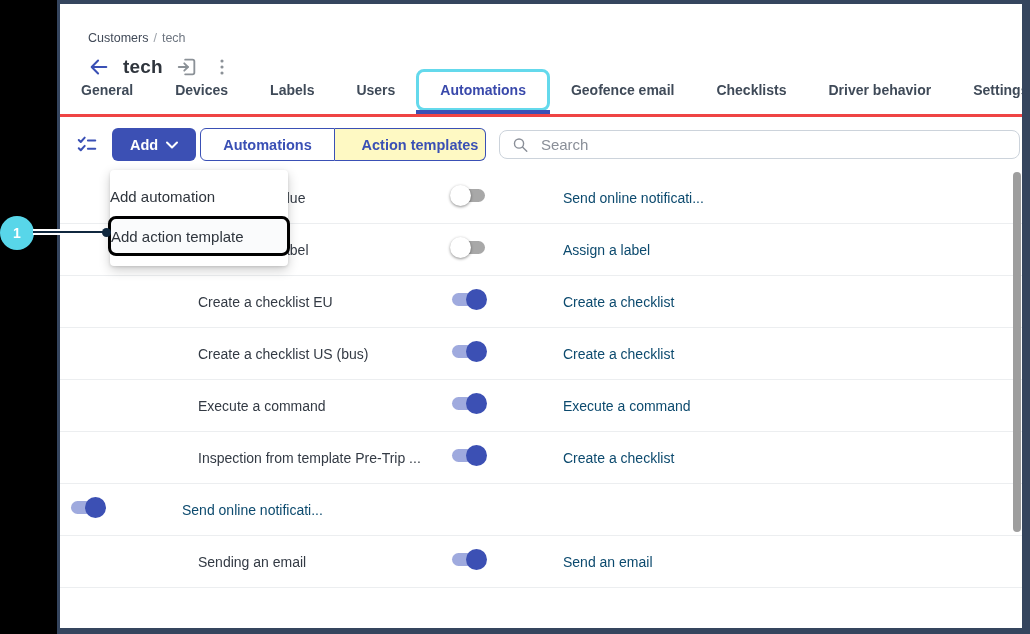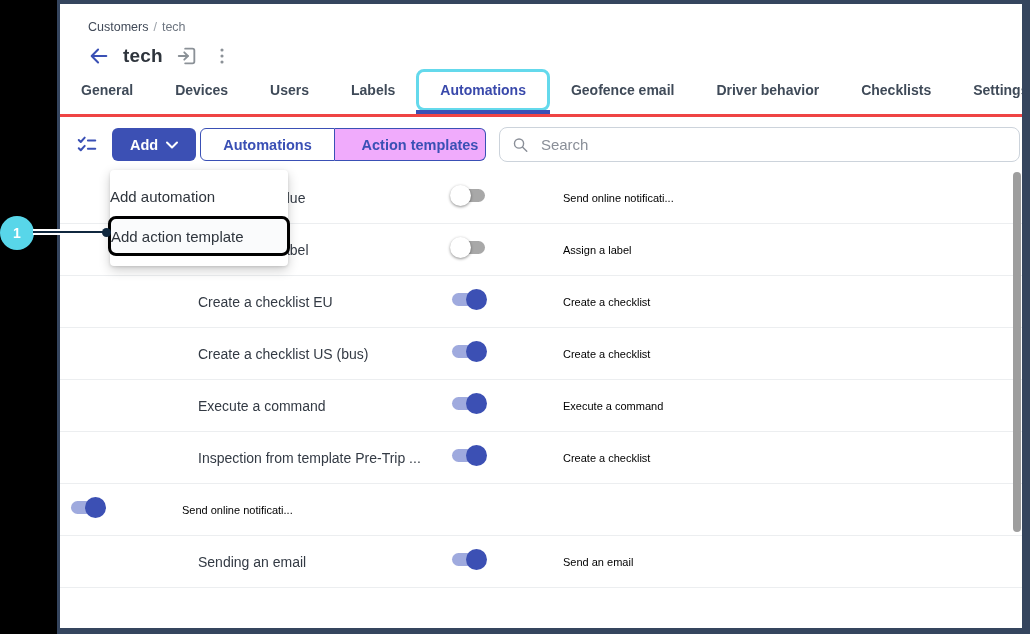--- a/index.html
+++ b/index.html
@@ -2,58 +2,58 @@
 <html><head>
 <meta charset="utf-8">
 <style>
   html,body{margin:0;padding:0;}
   body{width:1030px;height:634px;overflow:hidden;background:#000;font-family:"Liberation Sans",sans-serif;}
   .canvas{position:relative;width:1030px;height:634px;background:#000;}
   .frame{position:absolute;left:57px;top:0;width:973px;height:634px;background:#35455e;}
   .app{position:absolute;left:3px;top:4px;width:962px;height:624px;background:#fff;overflow:hidden;}
 
   
-  .topbar{height:62px;box-sizing:border-box;padding:16px 0 0 28px;}
+  .topbar{height:62px;box-sizing:border-box;padding:27px 0 0 28px;}
   .breadcrumb{font-size:12.5px;color:#414a58;line-height:14px;}
   .breadcrumb .sep{color:#9aa0a8;margin:0 5px;}
   .breadcrumb .cur{color:#6e7681;}
   .titlerow{display:flex;align-items:center;margin-top:8px;height:28px;gap:13px;}
   .icon-btn{display:flex;align-items:center;justify-content:center;background:none;border:none;padding:0;cursor:pointer;}
   .title{font-size:19px;font-weight:700;color:#2e343c;letter-spacing:.2px;}
 
   
   .tabs{display:flex;align-items:stretch;height:48px;border-bottom:3px solid #ef4444;padding-right:10px;}
   .tab{display:flex;align-items:center;padding:0 21px;font-size:14px;font-weight:700;color:#3f4a58;white-space:nowrap;cursor:pointer;}
   .tab.active{color:#3949ab;border:3px solid #64d9ec;border-radius:8px;margin:3px 0 3px 0;position:relative;}
   .tab.active::after{content:"";position:absolute;left:-3px;right:-3px;bottom:-6px;height:4px;background:#3a50b5;}
 
   
   .toolbar{display:flex;align-items:center;height:55px;padding:0 2px 0 16px;box-sizing:border-box;}
   .add-btn{margin-left:14px;width:84px;height:33px;background:#3c50b4;color:#fff;border:none;border-radius:6px;display:flex;align-items:center;justify-content:center;gap:8px;font-weight:700;font-size:14.5px;font-family:"Liberation Sans",sans-serif;cursor:pointer;}
   .seg{display:flex;margin-left:4px;height:33px;box-sizing:border-box;}
   .seg-btn{display:flex;align-items:center;justify-content:center;font-weight:700;font-size:14.5px;color:#3a50b5;border:1.5px solid #3a50b5;background:#fff;box-sizing:border-box;cursor:pointer;font-family:"Liberation Sans",sans-serif;}
   .seg-btn.first{border-radius:6px 0 0 6px;width:135px;}
   .seg-btn.second{border-radius:0 6px 6px 0;width:151px;border-left:none;}
-  .seg-btn.selected{background:#f0abfc;padding-left:20px;}
-  .search{flex:1;margin-left:13px;margin-right:0;height:35px;border:1px solid #ccd3db;border-radius:8px;display:flex;align-items:center;padding:0 12px;gap:10px;box-sizing:border-box;background:#fff;}
+  .seg-btn.selected{background:#fef9c3;padding-left:20px;}
+  .search{flex:1;margin-left:13px;margin-right:0;height:29px;border:1px solid #ccd3db;border-radius:8px;display:flex;align-items:center;padding:0 12px;gap:10px;box-sizing:border-box;background:#fff;}
   .search input{border:none;outline:none;font-size:15px;color:#333;width:100%;background:transparent;font-family:"Liberation Sans",sans-serif;}
   .search input::placeholder{color:#8a8f98;}
 
   
   .thead{display:flex;height:45px;align-items:center;border-bottom:1px solid #ebedef;font-size:13.5px;color:#5d6672;}
   .col-name{width:381px;box-sizing:border-box;}
   .col-status{width:122px;box-sizing:border-box;}
   .col-type{width:157px;box-sizing:border-box;}
   .col-settings{flex:1;}
   .row{display:flex;height:51px;align-items:center;border-bottom:1px solid #eceef0;}
   .name-cell{width:381px;display:flex;align-items:center;padding-left:73px;box-sizing:border-box;overflow:hidden;}
   .row-icon{width:34px;height:34px;border-radius:6px;margin-right:31px;flex:0 0 34px;visibility:hidden;}
   .row-name{font-size:14px;color:#333a44;white-space:nowrap;}
   .status-cell{width:122px;padding-left:9px;box-sizing:border-box;}
-  .type-cell{width:157px;font-size:11px;color:#000000;white-space:nowrap;overflow:hidden;}
+  .type-cell{width:157px;font-size:14px;color:#0c4a6e;white-space:nowrap;overflow:hidden;}
   .settings-cell{flex:1;}
 
   
   .toggle{position:relative;display:inline-block;width:37px;height:21px;cursor:pointer;}
   .toggle .track{position:absolute;left:2px;top:4px;width:33px;height:13px;border-radius:7px;}
   .toggle .knob{position:absolute;top:0;width:21px;height:21px;border-radius:50%;}
   .toggle.on .track{background:#9faade;}
   .toggle.on .knob{right:0;background:#3c50b4;}
   .toggle.off .track{background:#a8a8a8;}
   .toggle.off .knob{left:0;background:#fff;box-shadow:0 1px 3px rgba(0,0,0,.45);}
@@ -103,26 +103,26 @@
                 <circle cx="12" cy="12" r="1.7"></circle>
                 <circle cx="12" cy="18.5" r="1.7"></circle>
               </svg>
           </span>
         </div>
       </div>
 
       <div class="tabs">
         <div class="tab">General</div>
         <div class="tab">Devices</div>
+        <div class="tab">Labels</div>
         <div class="tab">Users</div>
-        <div class="tab">Labels</div>
         <div class="tab active">Automations</div>
         <div class="tab">Geofence email</div>
+        <div class="tab">Checklists</div>
         <div class="tab">Driver behavior</div>
-        <div class="tab">Checklists</div>
         <div class="tab">Settings</div>
 
       </div>
 
       <div class="toolbar">
         <span class="icon-btn">
           <svg width="22" height="22" viewBox="0 0 24 24" fill="none" stroke="#3a50b5" stroke-width="2.2" stroke-linecap="round" stroke-linejoin="round">
               <path d="M3 6.5l2.2 2.2L9.5 4"></path>
               <path d="M13 7h8"></path>
               <path d="M3 15.5l2.2 2.2L9.5 13"></path>

